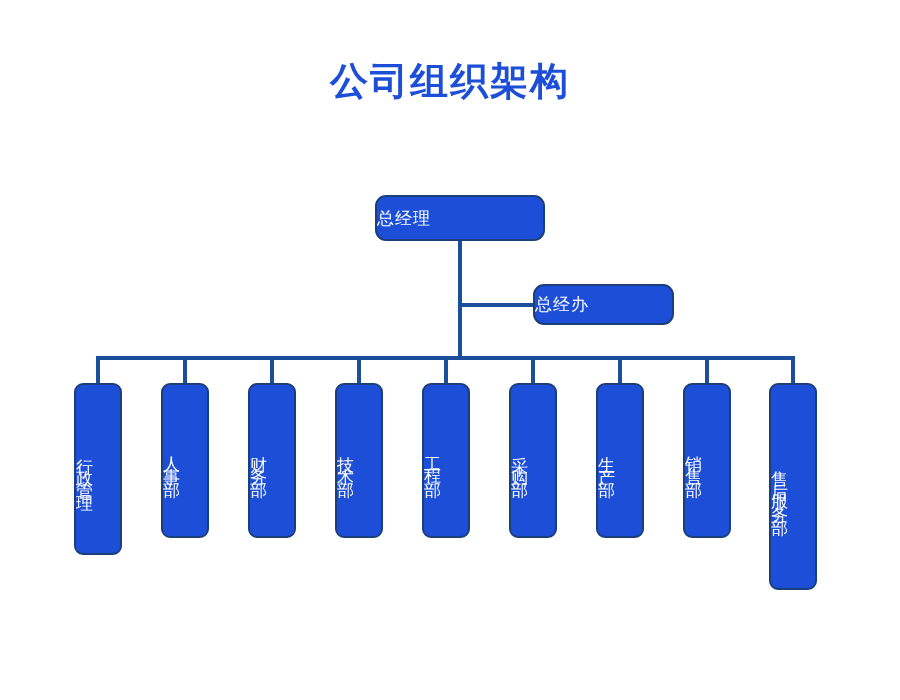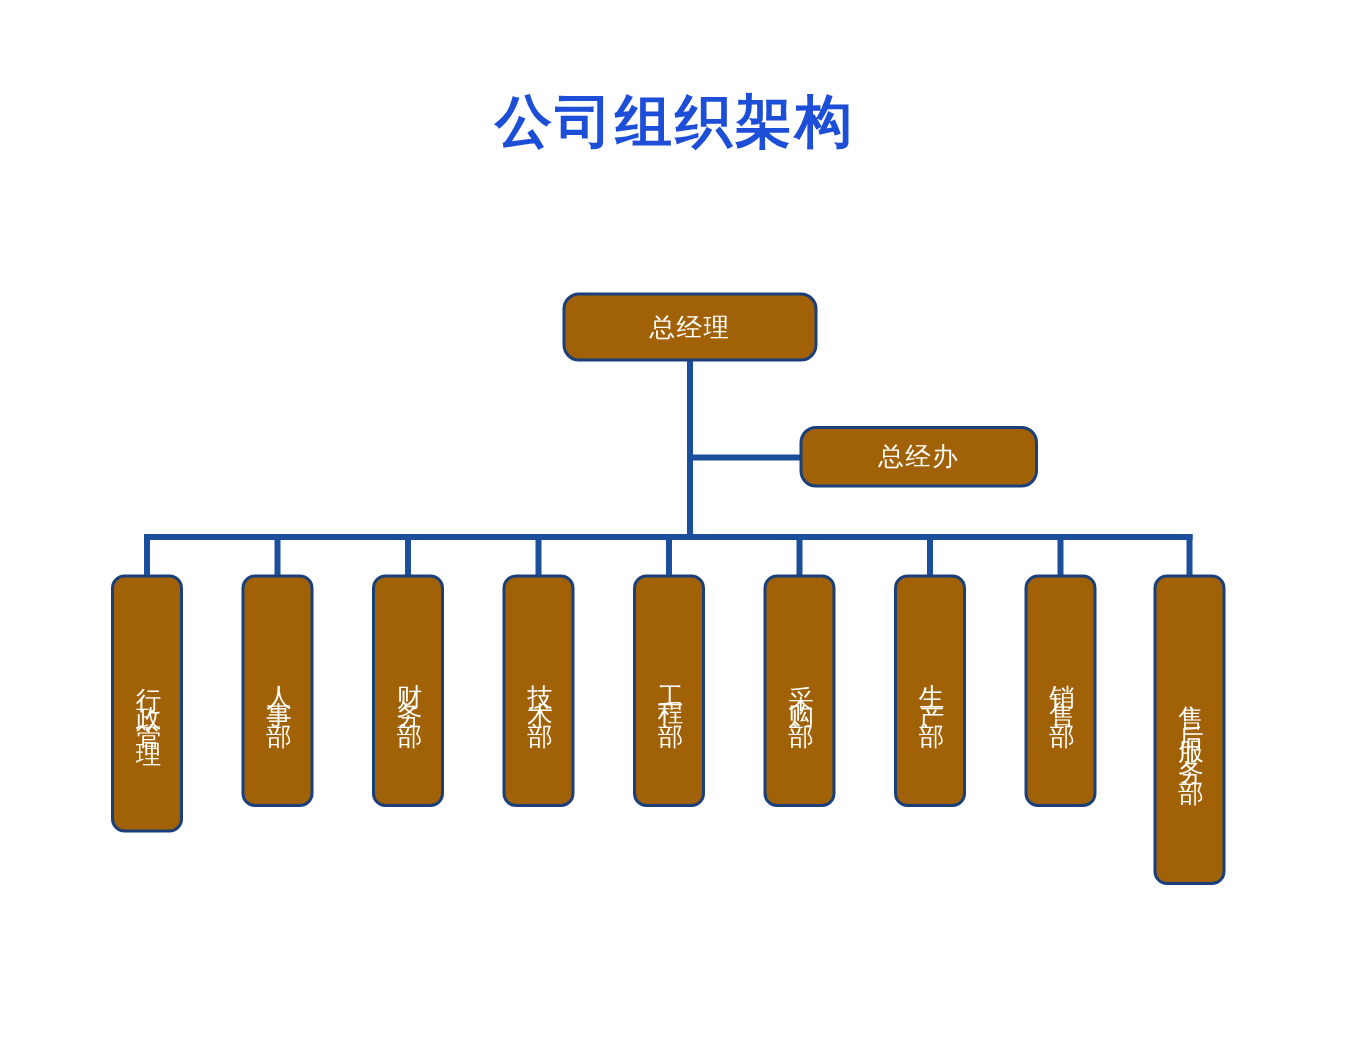--- a/index.html
+++ b/index.html
@@ -33,27 +33,27 @@
     letter-spacing: 2px;
     color: #1d4ed8;
     line-height: 46px;
     white-space: nowrap;
   }
 
   
   .node {
     position: absolute;
     box-sizing: border-box;
-    background: #a16207;
+    background: #1d4ed8;
     border: 2px solid #1B3F7A;
     border-radius: 9px;
     color: #ffffff;
     display: flex;
     align-items: center;
-    justify-content: center;
+    justify-content: flex-start;
     text-align: center;
     z-index: 3;
   }
 
   
   .node-top {
     border-radius: 11px;
     font-size: 17px;
     letter-spacing: 1px;
     font-weight: 400;
@@ -103,21 +103,21 @@
   <div class="line line-v" style="left:444px; top:356px; height:28px;"></div>
   <div class="line line-v" style="left:531px; top:356px; height:28px;"></div>
   <div class="line line-v" style="left:618px; top:356px; height:28px;"></div>
   <div class="line line-v" style="left:705px; top:356px; height:28px;"></div>
   <div class="line line-v" style="left:791px; top:356px; height:28px;"></div>
 
   <div class="node node-top" style="left:375px; top:195px; width:170px; height:46px;">
     <span>总经理</span>
   </div>
 
-  <div class="node node-top" style="left:533px; top:284px; width:159px; height:41px;">
+  <div class="node node-top" style="left:533px; top:284px; width:141px; height:41px;">
     <span>总经办</span>
   </div>
 
   <div class="node node-dept" style="left:74px; top:383px; width:48px; height:172px;">
     <span class="vtext">行政管理</span>
   </div>
 
   <div class="node node-dept" style="left:161px; top:383px; width:48px; height:155px;">
     <span class="vtext">人事部</span>
   </div>

